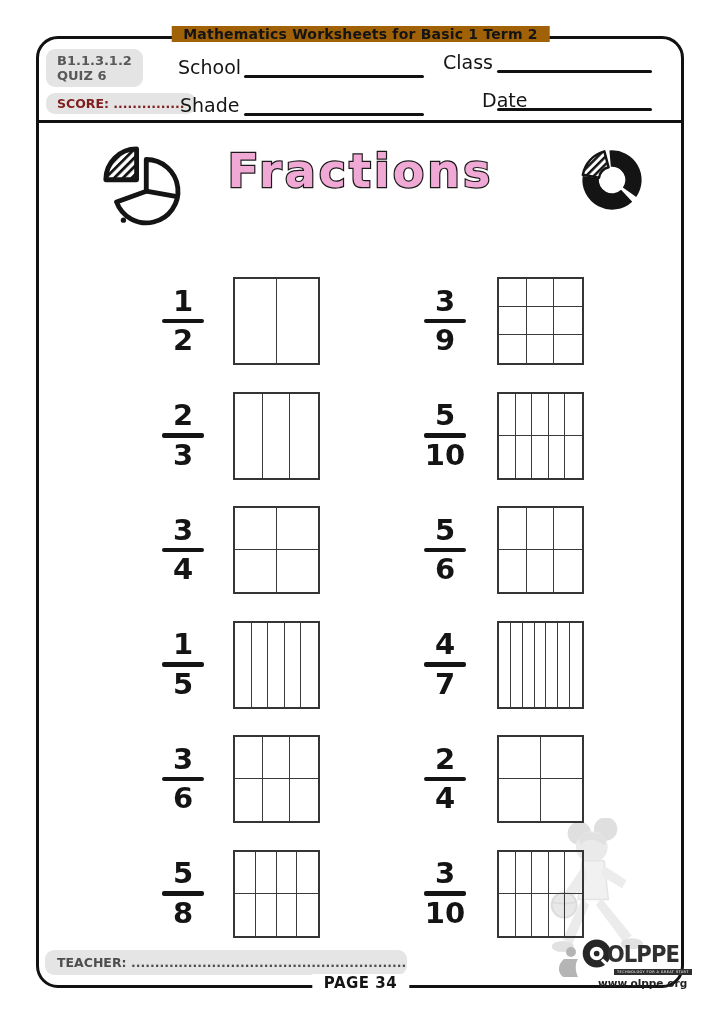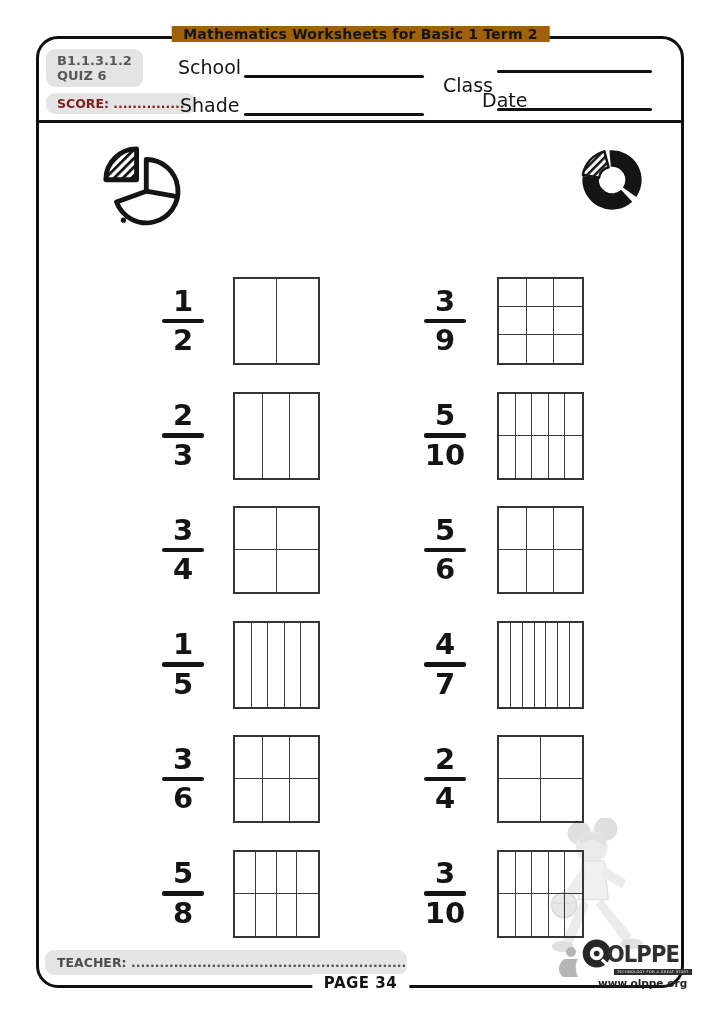--- a/index.html
+++ b/index.html
@@ -98,21 +98,21 @@
   <div class="banner-title">Mathematics Worksheets for Basic 1 Term 2</div>
 
   <div class="code-badge">
     <div>B1.1.3.1.2</div>
     <div>QUIZ 6</div>
   </div>
   <div class="score-badge">SCORE: ...............</div>
 
   <div class="field-label" style="left:178px; top:56px;">School</div>
   <div class="field-line" style="left:244px; top:75px;  width:180px;"></div>
-  <div class="field-label" style="left:443px; top:51px;margin-top:23px;">Class</div>
+  <div class="field-label" style="left:443px; top:51px;">Class</div>
   <div class="field-line" style="left:497px; top:70px;  width:155px;"></div>
   <div class="field-label" style="left:180px; top:94px;">Shade</div>
   <div class="field-line" style="left:244px; top:113px; width:180px;"></div>
   <div class="field-label" style="left:445px; top:89px;margin-left:37px;">Date</div>
   <div class="field-line" style="left:497px; top:108px; width:155px;"></div>
 
   <div class="header-divider"></div>
 
   <svg class="title-row-icon" style="left:94px; top:141px;" width="94" height="88" viewBox="0 0 100 100">
     <defs>
@@ -120,20 +120,21 @@
         <rect width="7" height="7" fill="#fff"></rect>
           <rect width="3.2" height="7" fill="#141414"></rect>
       </pattern>
     </defs>
     <path d="M56,57 L56,21 A36,36 0 1 1 22.2,69.3 Z" fill="#fff" stroke="#141414" stroke-width="5.5" stroke-linejoin="round"></path>
     <path d="M56,57 L91,63.2" stroke="#141414" stroke-width="5.5" stroke-linecap="round"></path>
     <path d="M45,44 L45,9 A35,35 0 0 0 10,44 Z" fill="url(#hatchL)" stroke="#141414" stroke-width="5.5" stroke-linejoin="round"></path>
     <circle cx="30" cy="90" r="3" fill="#141414"></circle>
   </svg>
 
+  <div class="page-title" style="color: rgb(240, 169, 212);">Fractions</div>
 
   <svg class="title-row-icon" style="left:566px; top:141px;" width="92" height="78" viewBox="0 0 100 100">
     <defs>
       <pattern id="hatchR" width="7" height="7" patternTransform="rotate(45)" patternUnits="userSpaceOnUse">
         <rect width="7" height="7" fill="#fff"></rect>
           <rect width="3.2" height="7" fill="#141414"></rect>
       </pattern>
     </defs>
     <path d="M47.6,22.6 A27.5,27.5 0 0 1 72.5,65.8" fill="none" stroke="#141414" stroke-width="21"></path>
     <path d="M68.8,70.1 A27.5,27.5 0 0 1 22.8,46.2" fill="none" stroke="#141414" stroke-width="21"></path>

